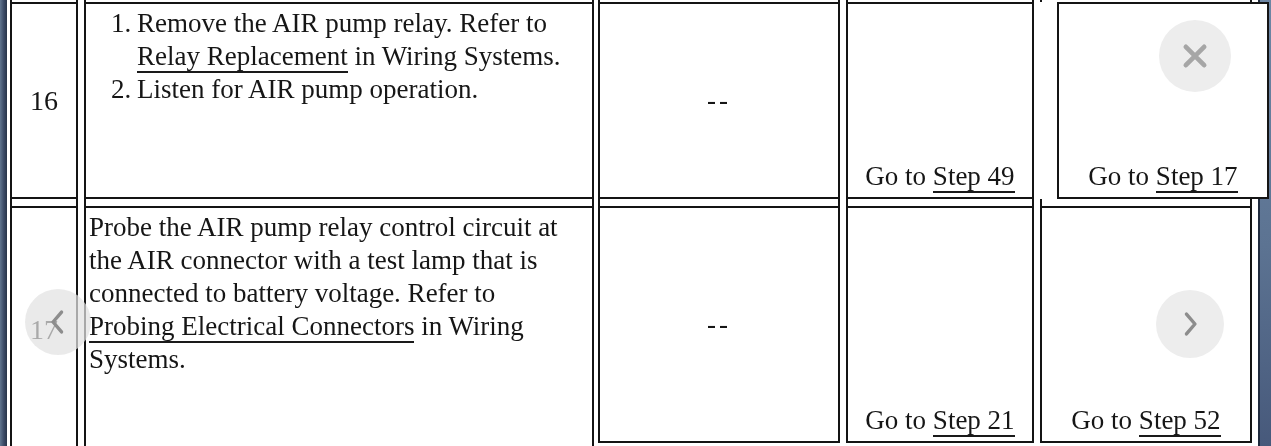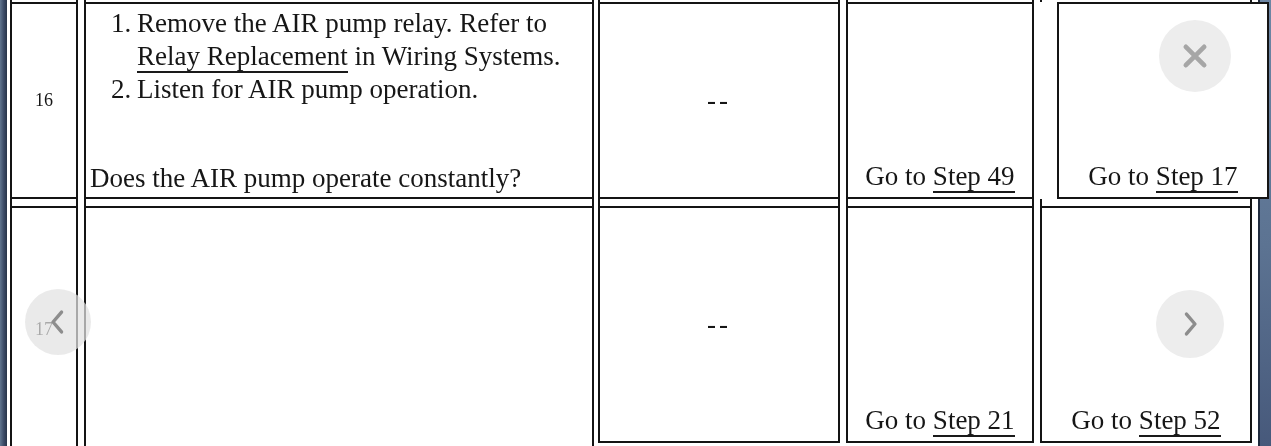--- a/index.html
+++ b/index.html
@@ -18,21 +18,21 @@
     position:absolute;right:0;top:0;width:13px;height:446px;
     background:linear-gradient(180deg,#6d86a4 0%,#5c7392 55%,#47597b 100%);
     border-left:2px solid #1f2a3d;box-sizing:border-box;
   }
   
   .cell{
     position:absolute;background:#fff;border:2px solid #141414;
     box-sizing:border-box;font-size:27px;line-height:33px;
   }
   .stub{position:absolute;width:2px;background:#141414;}
-  .step-cell{display:flex;align-items:center;justify-content:center;font-size:18px;}
+  .step-cell{display:flex;align-items:center;justify-content:center;font-size:28px;}
   .action-cell{display:flex;flex-direction:column;padding:3px 6px 2px 3px;}
   .value-cell{display:flex;align-items:center;justify-content:center;letter-spacing:3px;}
   .goto-cell{display:flex;align-items:flex-end;justify-content:center;padding-bottom:4px;}
   .li{display:flex;padding-left:22px;}
   .li .num{width:26px;flex:none;}
   .li .li-text{flex:1;}
   .question{margin-top:auto;padding-left:1px;}
   .q17{margin-top:30px;padding-left:1px;}
   .u{border-bottom:2px solid #1a1a1a;}
   
@@ -78,40 +78,40 @@
 
 <div class="cell action-cell" style="left:84px;top:2px;width:510px;height:197px;">
   <div class="li">
     <span class="num">1.</span>
     <span class="li-text"><span>Remove the AIR pump relay. Refer to </span><span class="u">Relay Replacement</span><span> in Wiring Systems.</span></span>
   </div>
   <div class="li">
     <span class="num">2.</span>
     <span class="li-text"><span>Listen for AIR pump operation.</span></span>
   </div>
-  <div class="question">Does the AIR pump operate constantly?</div>
 </div>
 
 <div class="cell value-cell" style="left:598px;top:2px;width:242px;height:197px;">
   <span>--</span>
 </div>
 
 <div class="cell goto-cell" style="left:846px;top:2px;width:188px;height:197px;">
   <span><span>Go to </span><span class="u">Step 49</span></span>
 </div>
 
 <div class="cell goto-cell" style="left:1040px;top:2px;width:212px;height:197px;margin-left:17px;">
   <span><span>Go to </span><span class="u">Step 17</span></span>
 </div>
 
 <div class="cell step-cell" style="left:10px;top:206px;width:68px;height:246px;">
   <span>17</span>
 </div>
 
 <div class="cell action-cell" style="left:84px;top:206px;width:510px;height:246px;">
+  <div><span>Probe the AIR pump relay control circuit at the AIR connector with a test lamp that is connected to battery voltage. Refer to </span><span class="u">Probing Electrical Connectors</span><span> in Wiring Systems.</span></div>
 </div>
 
 <div class="cell value-cell" style="left:598px;top:206px;width:242px;height:237px;">
   <span>--</span>
 </div>
 
 <div class="cell goto-cell" style="left:846px;top:206px;width:188px;height:237px;">
   <span><span>Go to </span><span class="u">Step 21</span></span>
 </div>
 

